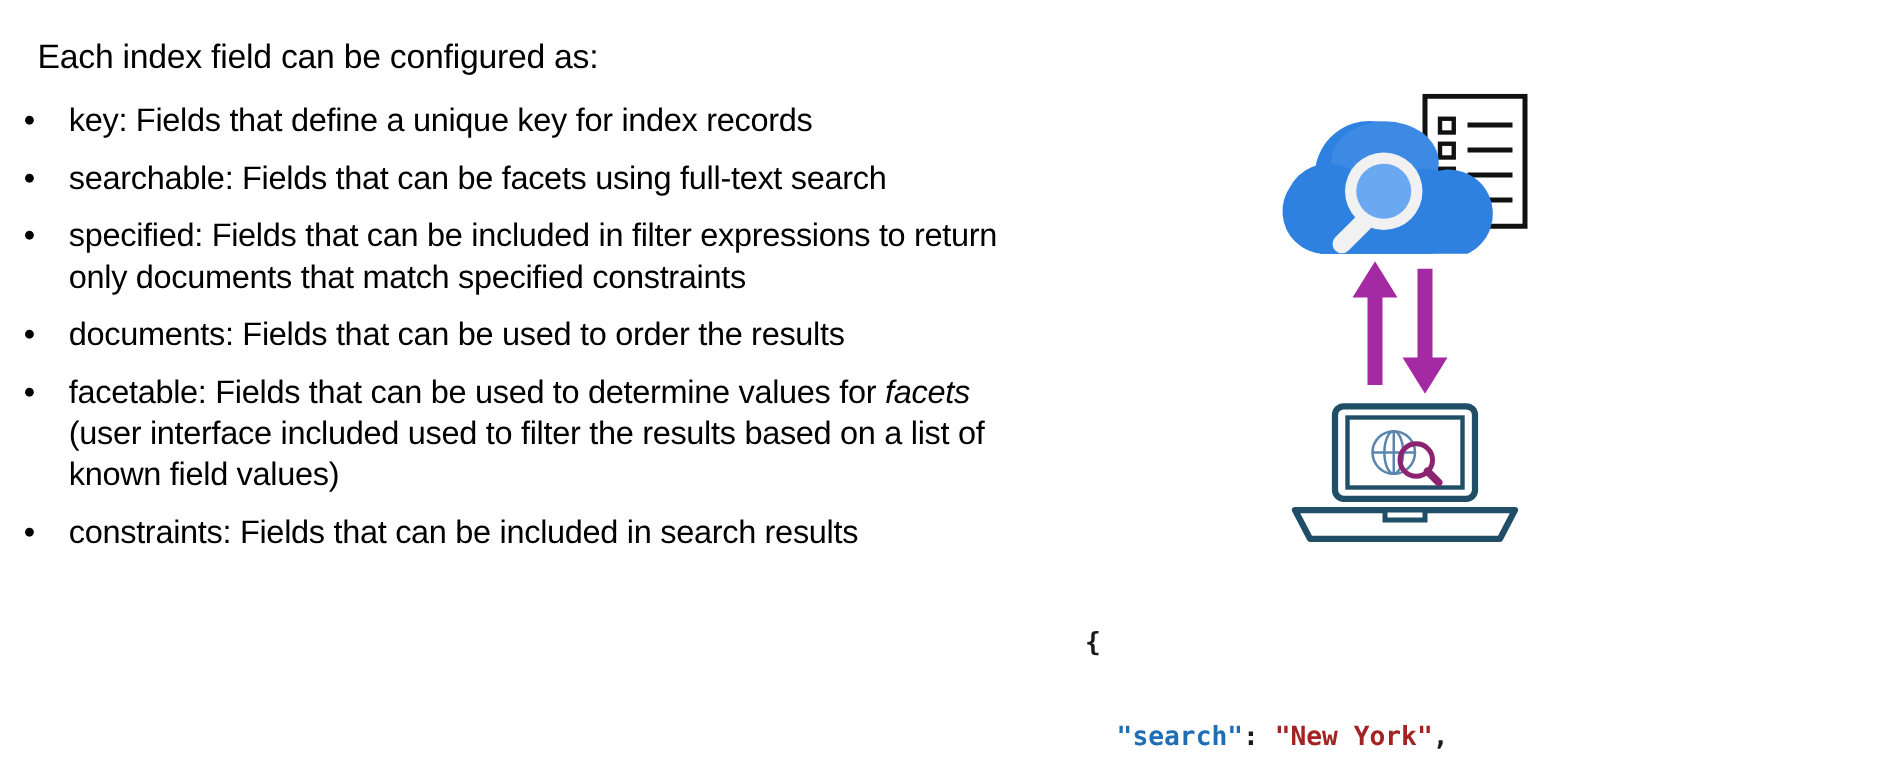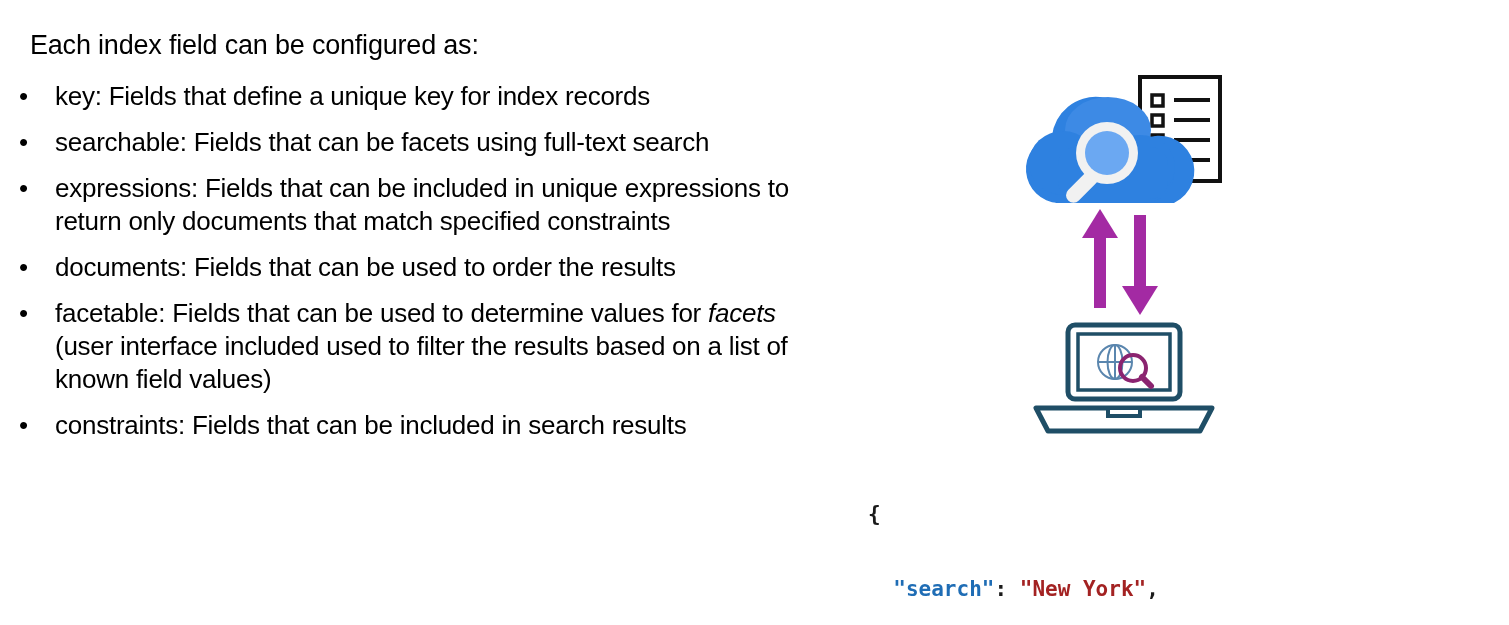--- a/index.html
+++ b/index.html
@@ -128,21 +128,21 @@
       <b>key</b><span>: </span><span>Fields that define a unique key for index records</span>
     </div>
 
     <div class="bullet-row">
       <span class="bullet-dot">•</span>
       <b>searchable</b><span>: </span><span>Fields that can be facets using full-text search</span>
     </div>
 
     <div class="bullet-row">
       <span class="bullet-dot">•</span>
-      <b>expressions</b><span>: </span><span>Fields that can be included in unique expressions to return only documents that match specified constraints</span>
+      <b>specified</b><span>: </span><span>Fields that can be included in filter expressions to return only documents that match specified constraints</span>
     </div>
 
     <div class="bullet-row">
       <span class="bullet-dot">•</span>
       <b>documents</b><span>: </span><span>Fields that can be used to order the results</span>
     </div>
 
     <div class="bullet-row">
       <span class="bullet-dot">•</span>
       <b>facetable</b><span>: </span><span>Fields that can be used to determine values for </span><i>facets</i><span> (user interface included used to filter the results based on a list of known field values)</span>

